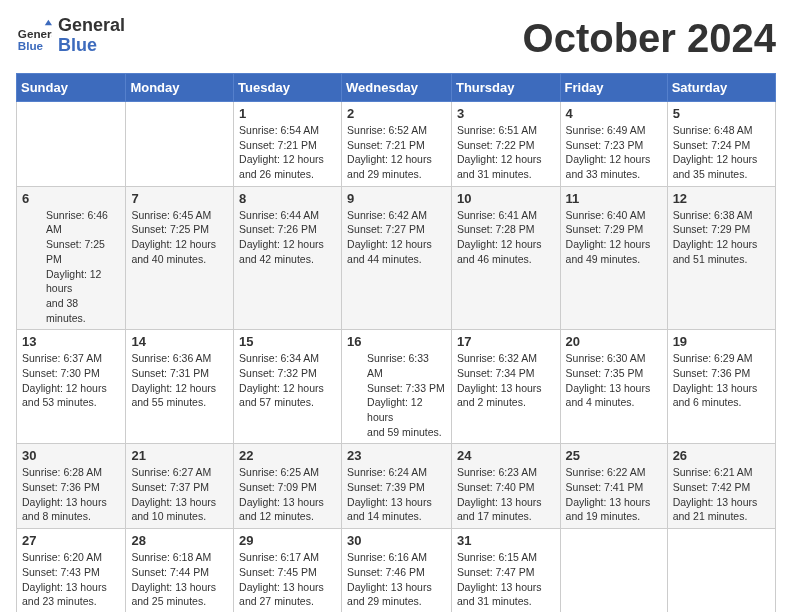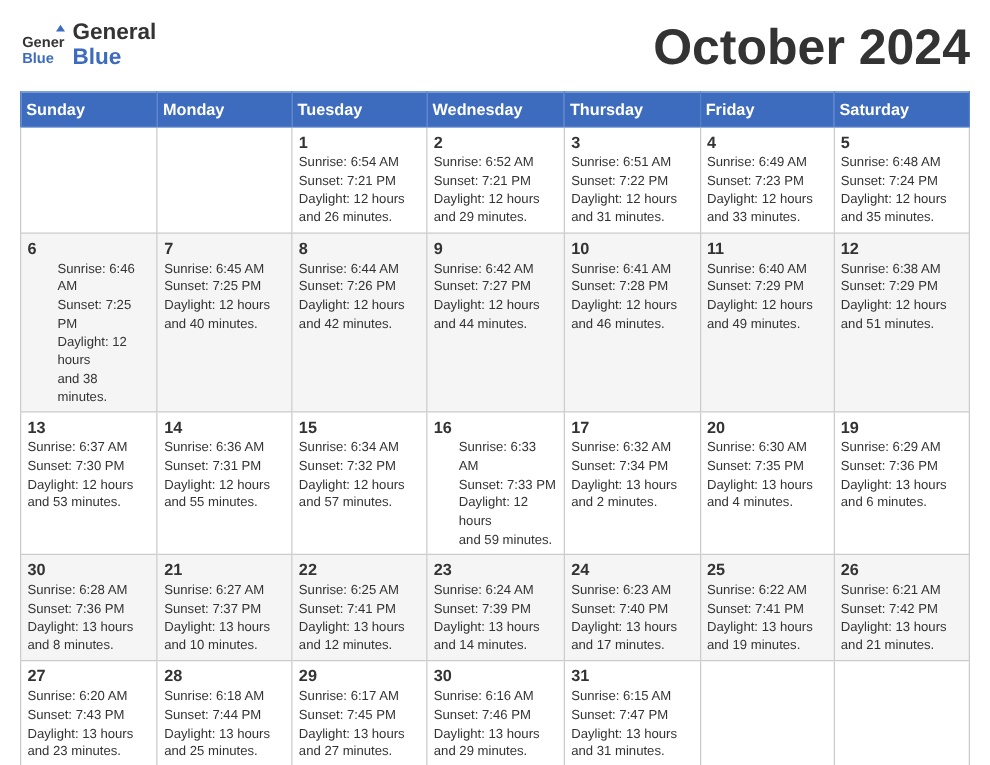--- a/index.html
+++ b/index.html
@@ -267,21 +267,21 @@
         <td>
           <span class="day-num">21</span>
           <div class="cell-text" style="white-space: pre-wrap;">Sunrise: 6:27 AM
 Sunset: 7:37 PM
 Daylight: 13 hours
 and 10 minutes.</div>
         </td>
         <td>
           <span class="day-num">22</span>
           <div class="cell-text" style="white-space: pre-wrap;">Sunrise: 6:25 AM
-Sunset: 7:41 PM
+Sunset: 7:09 PM
 Daylight: 13 hours
 and 12 minutes.</div>
         </td>
         <td>
           <span class="day-num">23</span>
           <div class="cell-text" style="white-space: pre-wrap;">Sunrise: 6:24 AM
 Sunset: 7:39 PM
 Daylight: 13 hours
 and 14 minutes.</div>
         </td>

